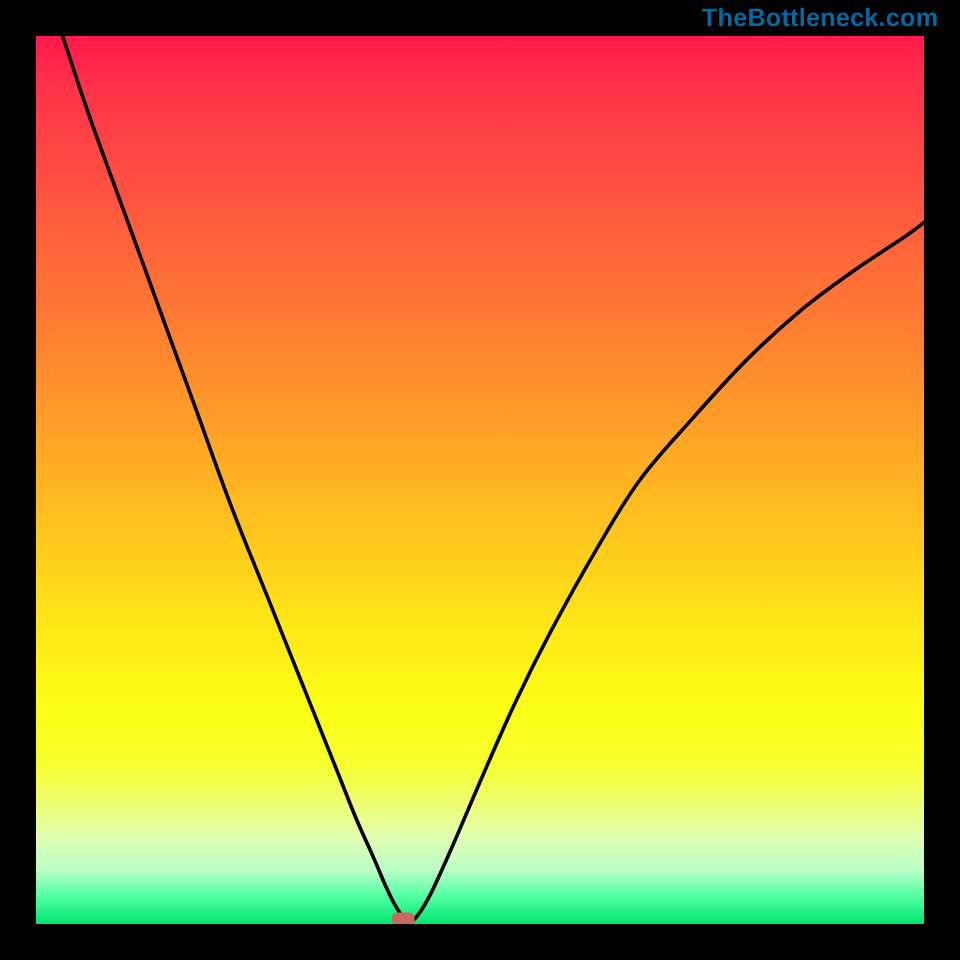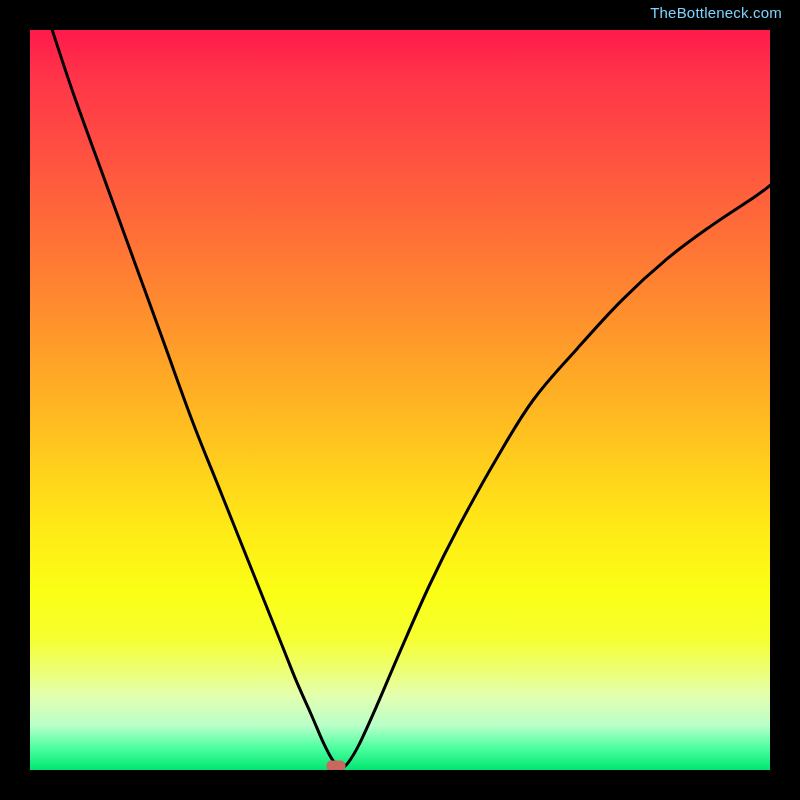--- a/index.html
+++ b/index.html
@@ -8,23 +8,23 @@
     height: 800px;
     background: #000;
     position: relative;
     font-family: Arial, Helvetica, sans-serif;
     overflow: hidden;
   }
   .watermark {
     position: absolute;
     top: 4px;
     right: 18px;
-    color: #7dd3fc;
-    font-size: 15px;
-    font-weight: 400;
+    color: #0369a1;
+    font-size: 21px;
+    font-weight: 700;
     letter-spacing: 0.2px;
     z-index: 30;
   }
   .plot-frame {
     position: absolute;
     left: 30px;
     top: 30px;
     width: 740px;
     height: 740px;
     background: #000;

